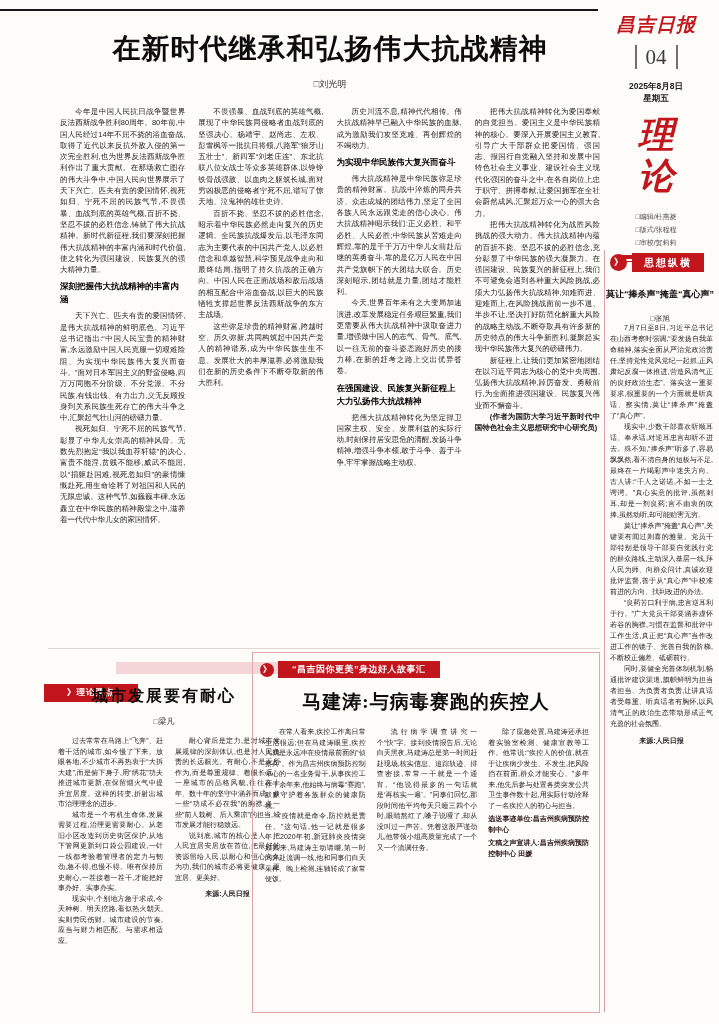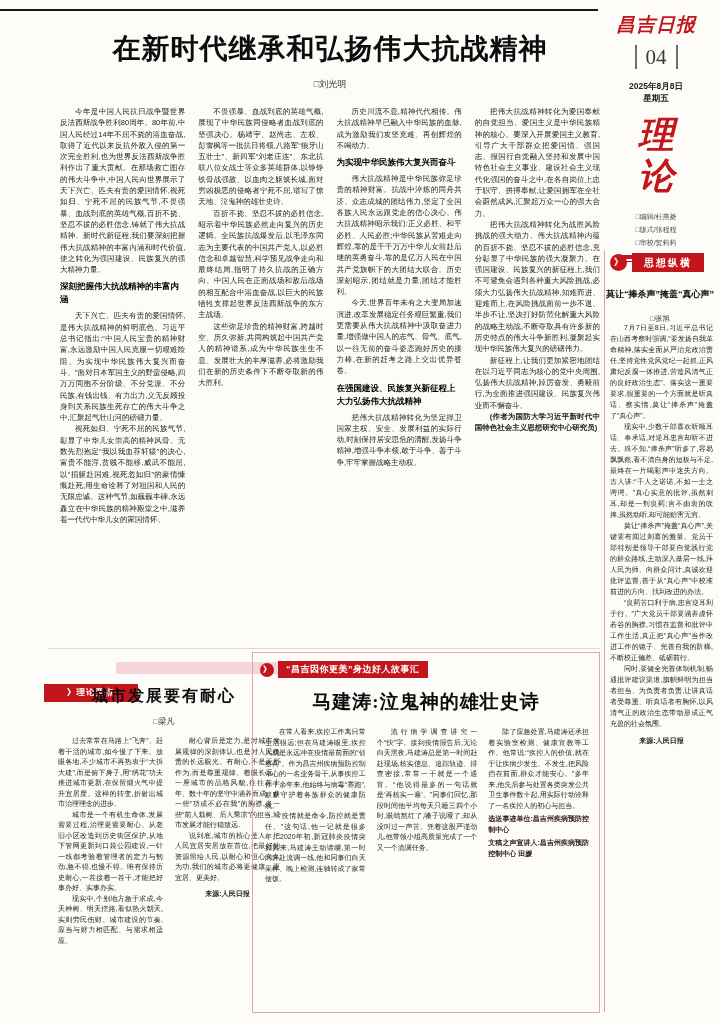--- a/index.html
+++ b/index.html
@@ -46,21 +46,21 @@
   .tp-cols{left:58px;top:736px;width:222px;height:264px;display:flex;gap:12px;}
   .scol{flex:1;overflow:hidden;}
   .spara{font-size:7px;line-height:10.5px;text-align:justify;text-indent:2em;margin:0;color:#1d1d1d;}
   .source{font-weight:bold;text-indent:0;text-align:center;margin-top:6px;}
 
   
   .gp-box{left:252px;top:652px;width:348px;height:361px;border:1px solid #e2a6aa;box-sizing:border-box;}
   .gp-banner-row{position:absolute;left:7px;top:8px;display:flex;align-items:center;}
   .chev-circle{width:14px;height:14px;border-radius:50%;background:#c3161c;color:#fff;font-size:8px;
           font-weight:bold;display:flex;align-items:center;justify-content:center;}
-  .gp-banner{background:#c3161c;color:#fff;font-size:9px;font-weight:bold;padding:3px 8px;
+  .gp-banner{background:#c3161c;color:#fff;font-size:9px;font-weight:bold;padding:3px 14px;
           margin-left:4px;letter-spacing:0.5px;line-height:11px;}
   .gp-title{position:absolute;left:0;top:36px;width:100%;text-align:center;font-family:"Liberation Serif",serif;
           font-weight:bold;font-size:19px;letter-spacing:1px;color:#0c0c0c;}
   .gp-cols{position:absolute;left:12px;top:74px;width:324px;height:276px;display:flex;gap:11px;}
   .credit{font-weight:bold;text-indent:0;margin-top:3px;color:#33201f;}
 
   
   .sb-rule{left:604px;top:250px;width:1px;height:762px;background:#dca3a6;}
   .sb-tag-row{left:610px;top:253px;display:flex;align-items:center;}
   .sb-circle{width:17px;height:17px;border-radius:50%;background:#c3161c;color:#fff;font-size:9px;
@@ -146,21 +146,21 @@
         <p class="spara">说到底,城市的核心是人。把人民宜居安居放在首位,把最好的资源留给人民,以耐心和恒心久久为功,我们的城市必将更健康、更宜居、更美好。</p>
         <p class="spara source">来源:人民日报</p>
       </div>
   </div>
 
   <div class="abs gp-box">
     <div class="gp-banner-row">
       <div class="chev-circle">》</div>
       <div class="gp-banner">“昌吉因你更美”身边好人故事汇</div>
     </div>
-    <div class="gp-title">马建涛:泣鬼神的雄壮史诗</div>
+    <div class="gp-title">马建涛:与病毒赛跑的疾控人</div>
     <div class="gp-cols">
       <div class="scol">
           <p class="spara">在常人看来,疾控工作离日常生活很远;但在马建涛眼里,疾控人就是永远冲在疫情最前面的“侦察兵”。作为昌吉州疾病预防控制中心的一名业务骨干,从事疾控工作十余年来,他始终与病毒“赛跑”,默默守护着各族群众的健康防线。</p>
           <p class="spara">“疫情就是命令,防控就是责任。”这句话,他一记就是很多年。2020年初,新冠肺炎疫情突如其来,马建涛主动请缨,第一时间奔赴流调一线,他和同事们白天采样、晚上检测,连轴转成了家常便饭。</p>
         </div>
       <div class="scol">
           <p class="spara">流行病学调查讲究一个“快”字。接到疫情报告后,无论白天黑夜,马建涛总是第一时间赶赴现场,核实信息、追踪轨迹、排查密接,常常一干就是一个通宵。“他说得最多的一句话就是‘再核实一遍’。”同事们回忆,那段时间他平均每天只睡三四个小时,眼睛熬红了,嗓子说哑了,却从没叫过一声苦。凭着这股严谨劲儿,他带领小组高质量完成了一个又一个流调任务。</p>
         </div>
       <div class="scol">
           <p class="spara">除了应急处置,马建涛还承担着实验室检测、健康宣教等工作。他常说:“疾控人的价值,就在于让疾病少发生、不发生,把风险挡在前面,群众才能安心。”多年来,他先后参与处置各类突发公共卫生事件数十起,用实际行动诠释了一名疾控人的初心与担当。</p>

